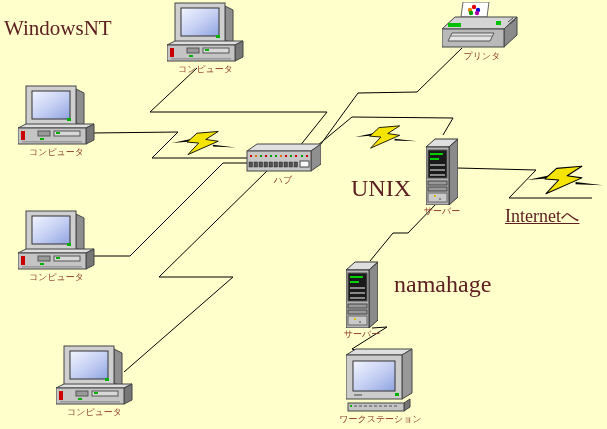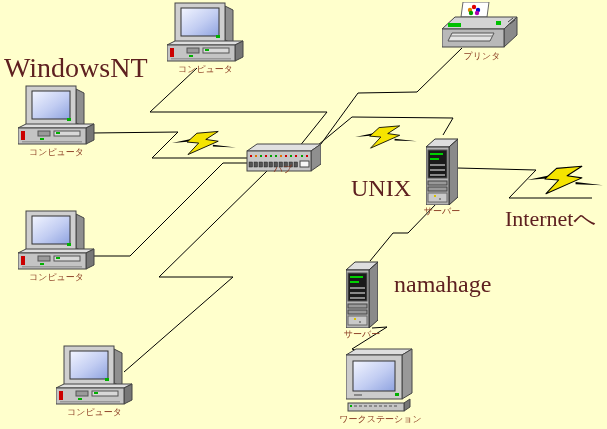--- a/index.html
+++ b/index.html
@@ -13,23 +13,23 @@
     position:absolute;left:50%;transform:translateX(-50%);
     white-space:nowrap;text-align:center;
     font-size:9px;line-height:10px;color:#8a3a20;
     font-family:Liberation Serif, serif;
   }
   .annotation{
     position:absolute;color:#5e2020;
     font-family:"Liberation Serif","DejaVu Serif",serif;
     white-space:nowrap;
   }
-  .a-windowsnt{left:4px;top:16px;font-size:28px;margin-top:36px;}
+  .a-windowsnt{left:4px;top:16px;font-size:21px;}
   .a-unix{left:351px;top:175px;font-size:24px;}
-  .a-internet{left:505px;top:204px;font-size:22px;}
+  .a-internet{left:505px;top:204px;font-size:18px;text-decoration:underline;}
   .a-namahage{left:394px;top:271px;font-size:24px;}
   .bolt{position:absolute;}
 </style>
 </head>
 <body>
 
 <div class="stage">
 
   <svg class="lines" width="607" height="429" viewBox="0 0 607 429">
     <defs>
@@ -196,21 +196,21 @@
           <rect x="19" y="19" width="3.5" height="5"></rect>
         <rect x="24" y="19" width="3.5" height="5"></rect>
           <rect x="29" y="19" width="3.5" height="5"></rect>
         <rect x="34" y="19" width="3.5" height="5"></rect>
           <rect x="39" y="19" width="3.5" height="5"></rect>
         <rect x="44" y="19" width="3.5" height="5"></rect>
           <rect x="49" y="19" width="3.5" height="5"></rect>
       </g>
       <rect x="55" y="18" width="9" height="6" fill="#f8f8f8" stroke="#444"></rect>
     </svg>
-    <div class="node-label" style="top:21px">ハブ</div>
+    <div class="node-label" style="top:32px">ハブ</div>
   </div>
 
   <div class="node" style="left:426px;top:137px;width:32px;height:68px">
     <svg width="32" height="68" viewBox="0 0 32 68">
       <polygon points="0,10 9,2 32,2 23,10" fill="#dedede" stroke="#333"></polygon>
       <polygon points="23,10 32,2 32,60 23,68" fill="#8a8a8a" stroke="#333"></polygon>
       <rect x="0" y="10" width="23" height="58" fill="#b5b5b5" stroke="#333"></rect>
       <rect x="2" y="13" width="19" height="28" fill="#1a1a1a" stroke="#555"></rect>
       <rect x="4" y="16" width="13" height="2" fill="#00d000"></rect>
       <rect x="4" y="21" width="9" height="2" fill="#00d000"></rect>

